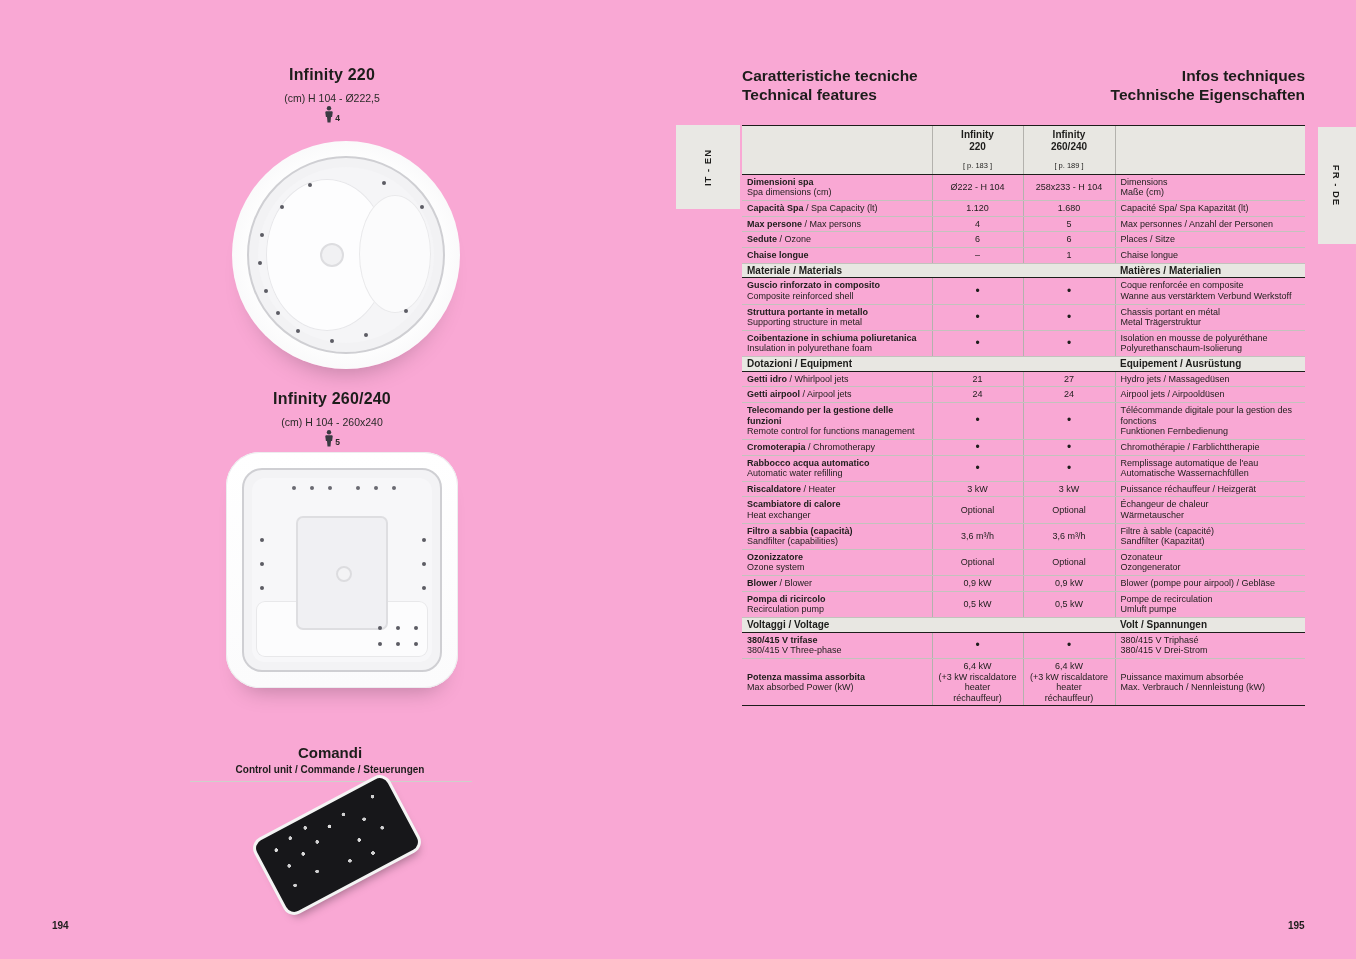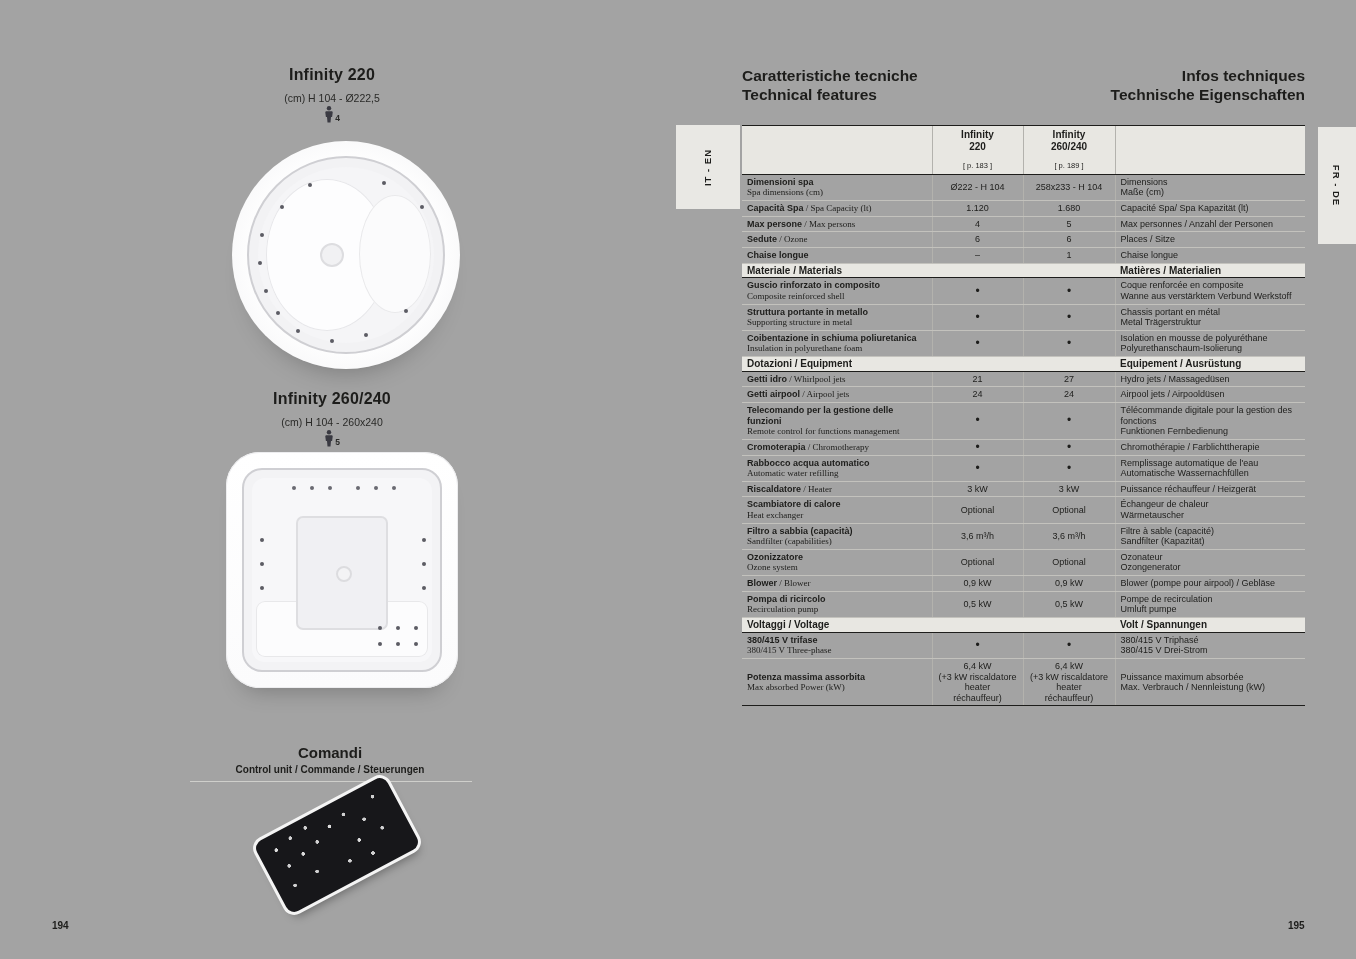--- a/index.html
+++ b/index.html
@@ -1,16 +1,16 @@
 <!DOCTYPE html>
 <html><head>
 <meta charset="utf-8">
 <style>
   html,body{margin:0;padding:0;background:#fff;}
-  #page{position:relative;width:1356px;height:959px;background:#a3a3a3;overflow:hidden;
+  #page{position:relative;width:1356px;height:959px;background:#f9a8d4;overflow:hidden;
         font-family:"Liberation Sans", sans-serif;color:#1d1d1b;}
 
   
   .prod-title{position:absolute;width:320px;text-align:center;font-size:16px;font-weight:700;letter-spacing:.2px;}
   .prod-dims{position:absolute;width:320px;text-align:center;font-size:10.5px;color:#2a2a28;}
   .persons{position:absolute;width:320px;text-align:center;}
   .persons svg{vertical-align:bottom;}
   .persons .pcount{font-size:8.5px;font-weight:600;color:#2a2a28;vertical-align:bottom;margin-left:1px;}
 
   
@@ -102,21 +102,21 @@
   thead td{background:#e8e7e2;border-top:1.5px solid #1d1d1b;border-bottom:1.5px solid #1d1d1b;
     text-align:center;vertical-align:middle;padding:3px 2px;}
   .hdr-name{font-weight:700;font-size:10px;line-height:1.2;}
   .hdr-page{font-size:7.5px;margin-top:9px;}
   thead td.bl, td.c-val, td.c-right{border-left:1px solid #b3b2ad;}
   tr.data-row td{border-bottom:1px solid #c3c2bd;padding:2px 5px;vertical-align:middle;}
   tbody tr:last-child td{border-bottom:1.2px solid #1d1d1b;}
   tr.section-row td{background:#e8e7e2;border-top:1.3px solid #1d1d1b;border-bottom:1.3px solid #1d1d1b;
     font-weight:700;font-size:10px;padding:1px 5px;}
   .lbl-it{font-weight:700;}
-  .lbl-en{font-weight:400;font-family:Liberation Serif, serif;}
+  .lbl-en{font-weight:400;}
   .lbl-en.block{display:block;}
   td.c-val{text-align:center;white-space:pre-line;}
   td.c-val.dot{font-size:12px;line-height:.9;}
   td.c-right{white-space:pre-line;}
   .sec-right{text-align:left;}
 </style>
 </head>
 <body>
 
 <div id="page">

